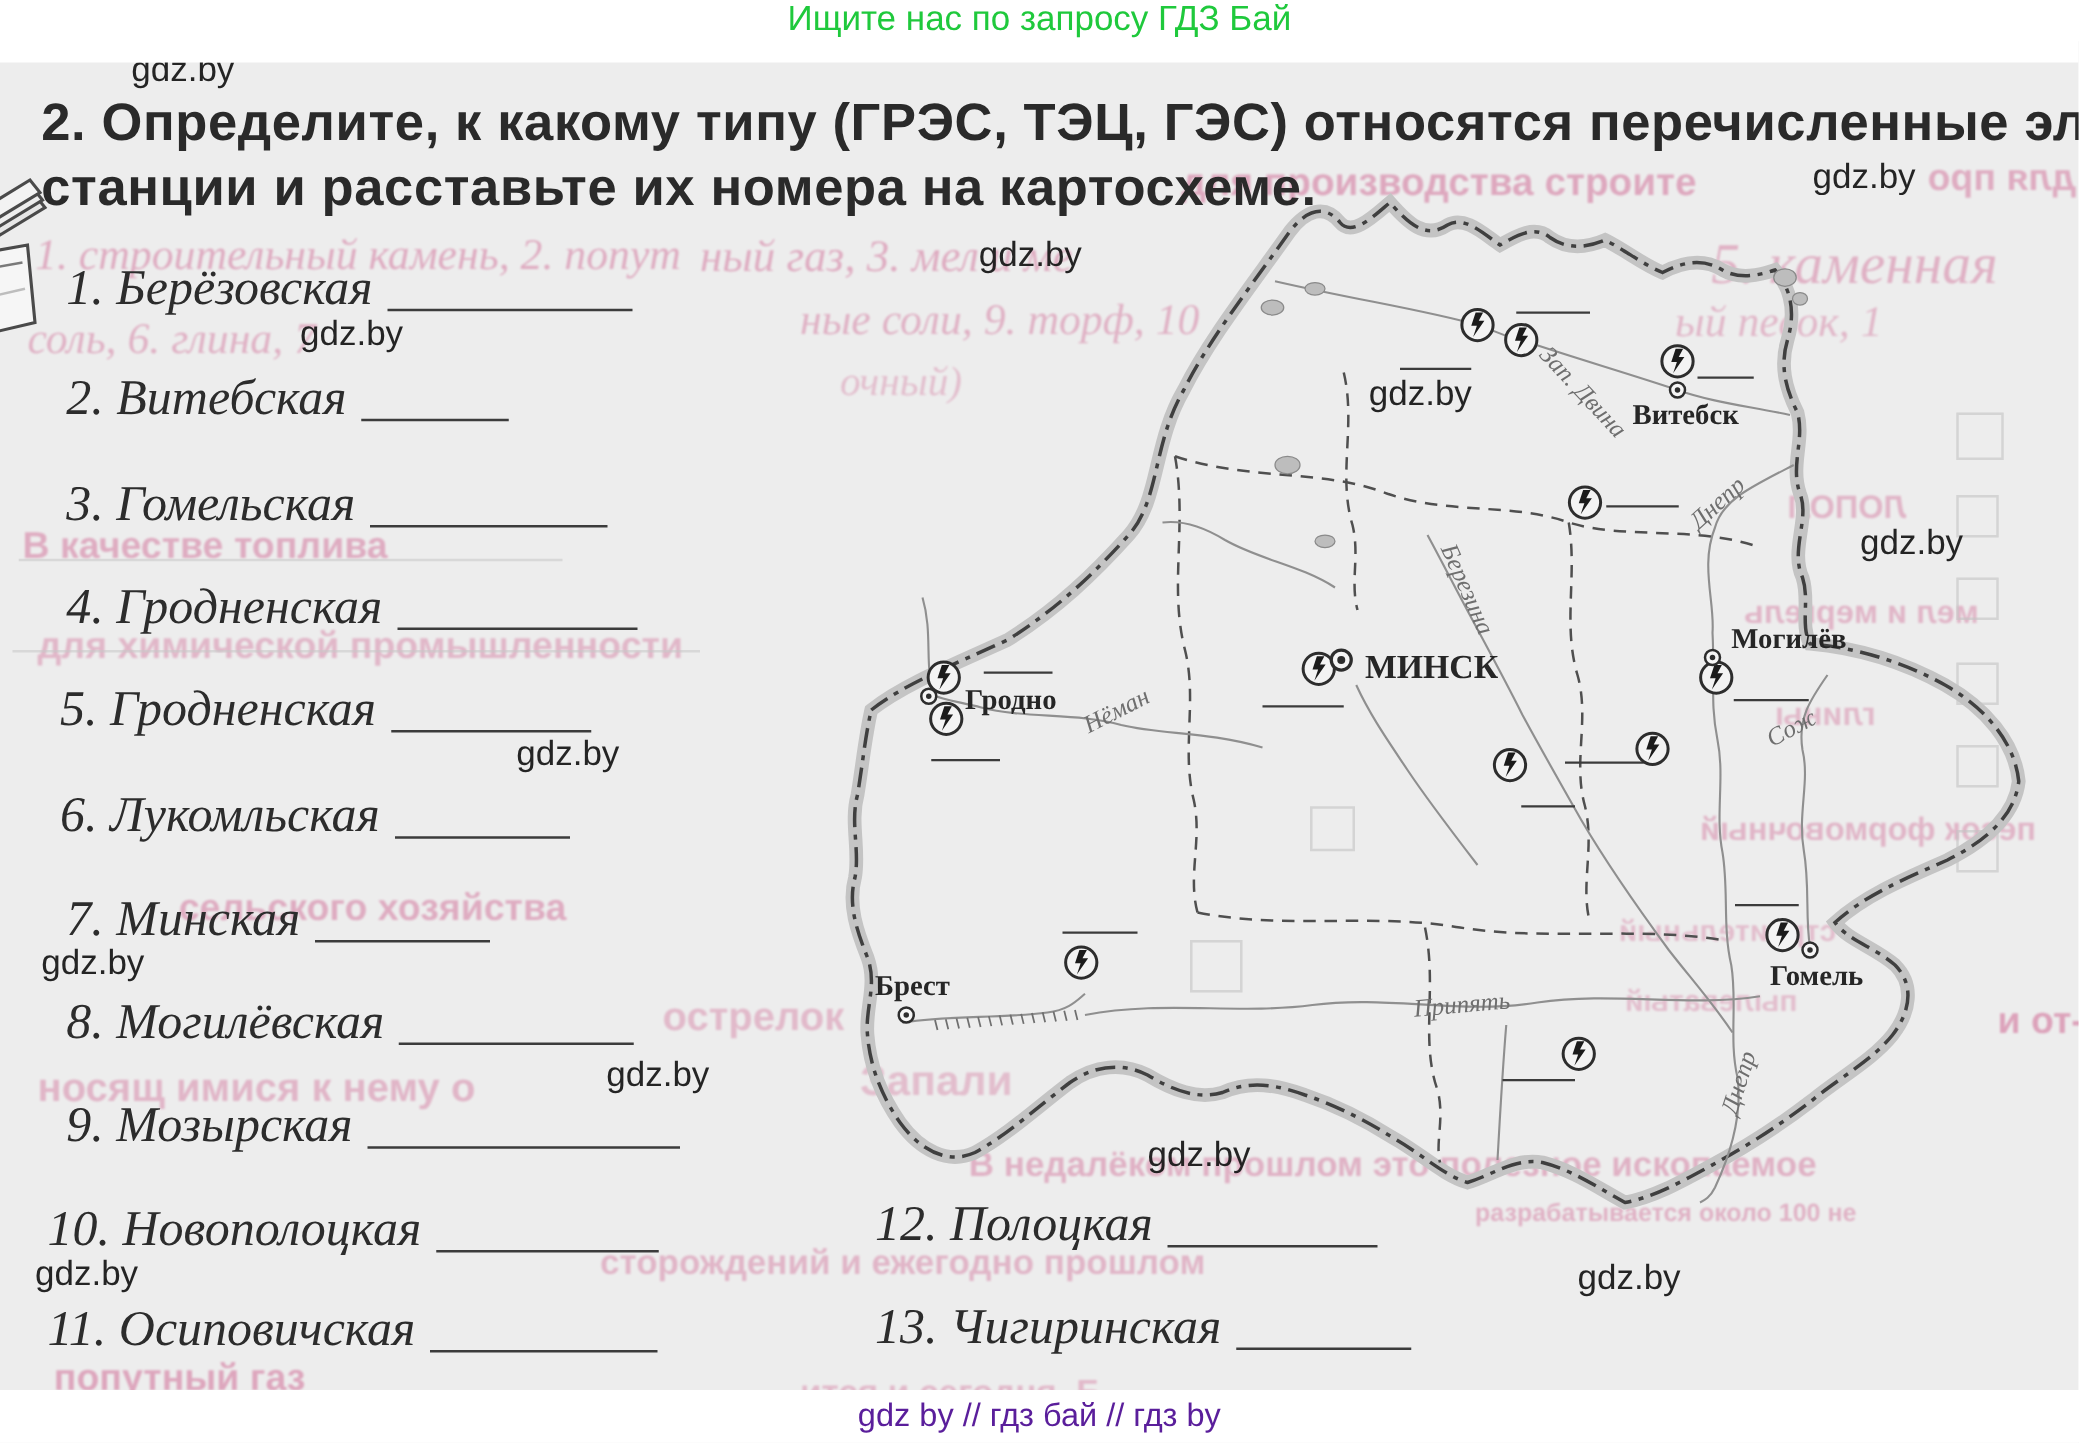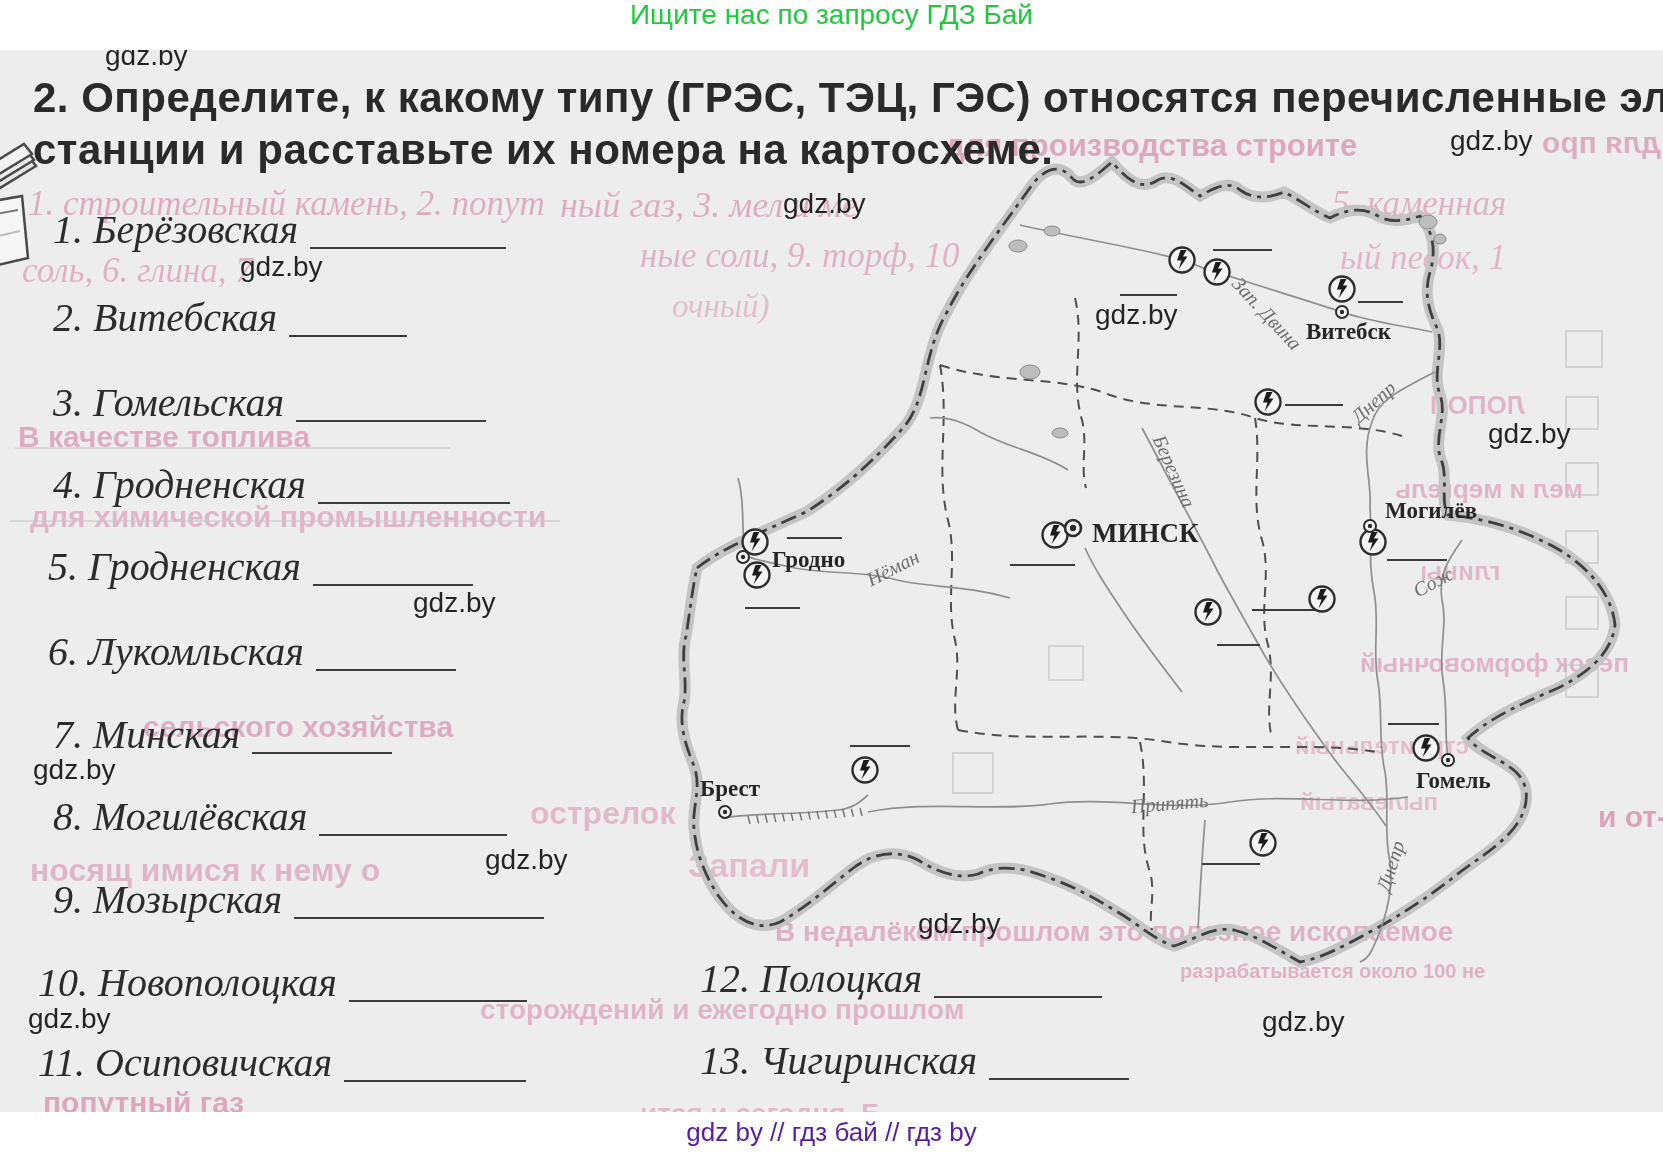--- a/index.html
+++ b/index.html
@@ -33,21 +33,21 @@
 </head>
 <body>
 
 <div class="screen">
   <div class="page-bg"></div>
 
   <div class="bleed" id="bleed">
       <div class="frag sansb" style="left: 945px; top: 128px; font-size: 31px; opacity: 0.32;">для производства строите</div>
       <div class="frag serifi" style="left: 28px; top: 184px; font-size: 35px; opacity: 0.3;">1. строительный камень, 2. попут</div>
       <div class="frag serifi" style="left: 560px; top: 184px; font-size: 36px; opacity: 0.3;">ный газ, 3. мел и ме</div>
-      <div class="frag serifi" style="left: 1332px; top: 184px; font-size: 35px; opacity: 0.28;">5. каменная</div>
+      <div class="frag serifi" style="left: 1369px; top: 184px; font-size: 46px; opacity: 0.28;">5. каменная</div>
       <div class="frag serifi" style="left: 22px; top: 251px; font-size: 35px; opacity: 0.28;">соль, 6. глина, 7</div>
       <div class="frag serifi" style="left: 640px; top: 236px; font-size: 35px; opacity: 0.28;">ные соли, 9. торф, 10</div>
       <div class="frag serifi" style="left: 1340px; top: 238px; font-size: 35px; opacity: 0.25;">ый песок, 1</div>
       <div class="frag serifi" style="left: 672px; top: 288px; font-size: 33px; opacity: 0.22;">очный)</div>
       <div class="frag sansb" style="left: 18px; top: 420px; font-size: 30px; opacity: 0.3;">В качестве топлива</div>
       <div class="frag sansb" style="left: 30px; top: 500px; font-size: 30px; opacity: 0.25;">для химической промышленности</div>
       <div class="frag sansb" style="left: 143px; top: 710px; font-size: 30px; opacity: 0.3;">сельского хозяйства</div>
       <div class="frag sansb" style="left: 30px; top: 852px; font-size: 32px; opacity: 0.26;">носящ имися к нему о</div>
       <div class="frag sansb" style="left: 530px; top: 795px; font-size: 32px; opacity: 0.24;">острелок</div>
       <div class="frag sansb" style="left: 688px; top: 846px; font-size: 34px; opacity: 0.22;">Запали</div>

